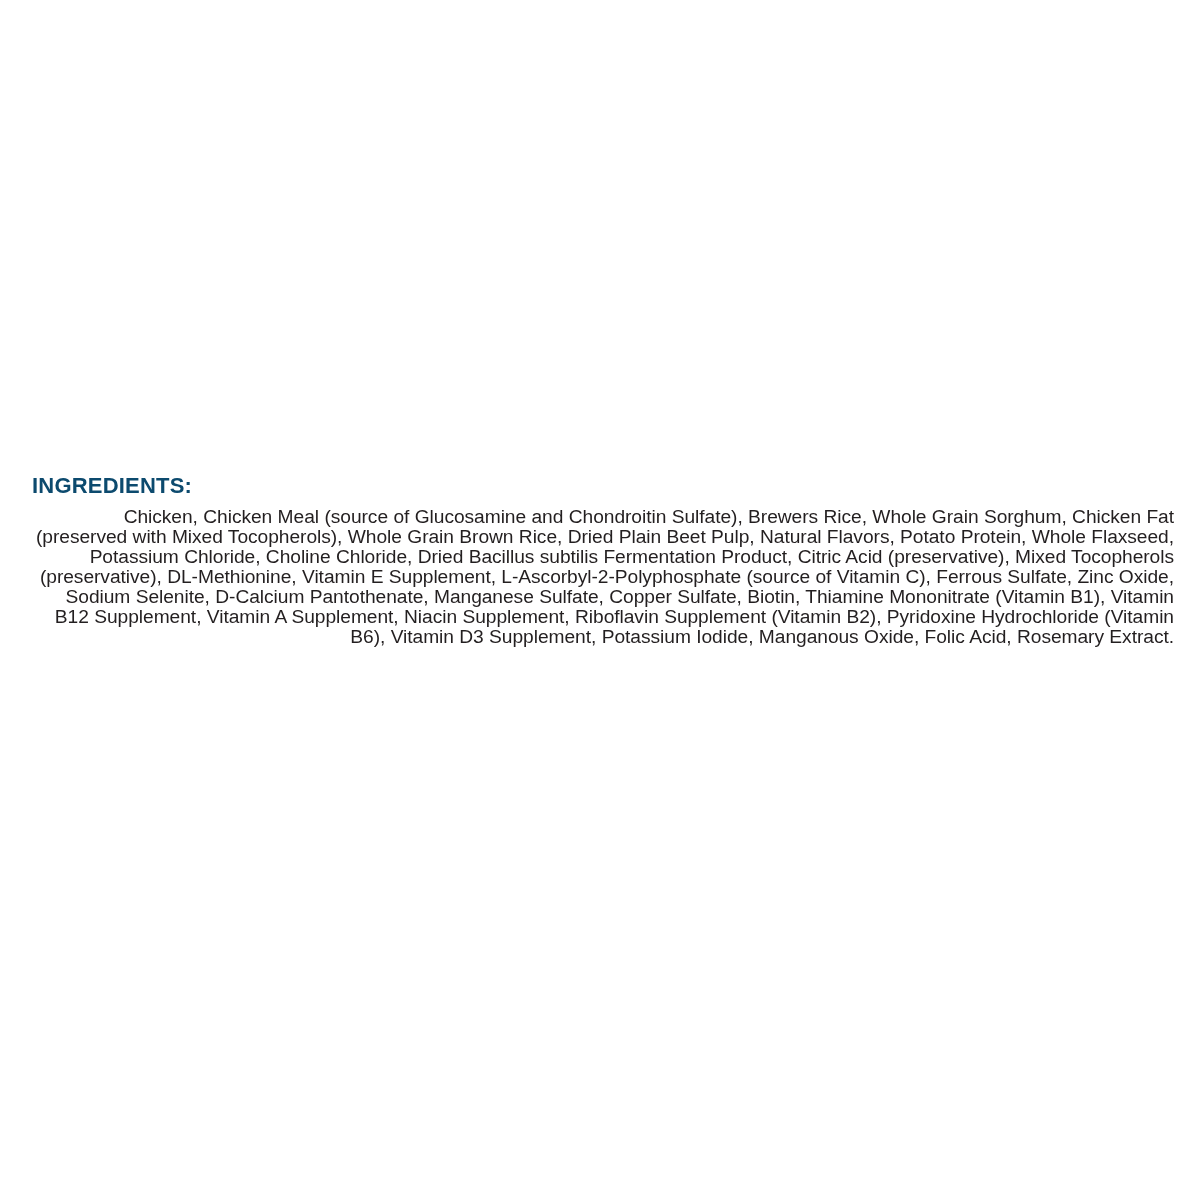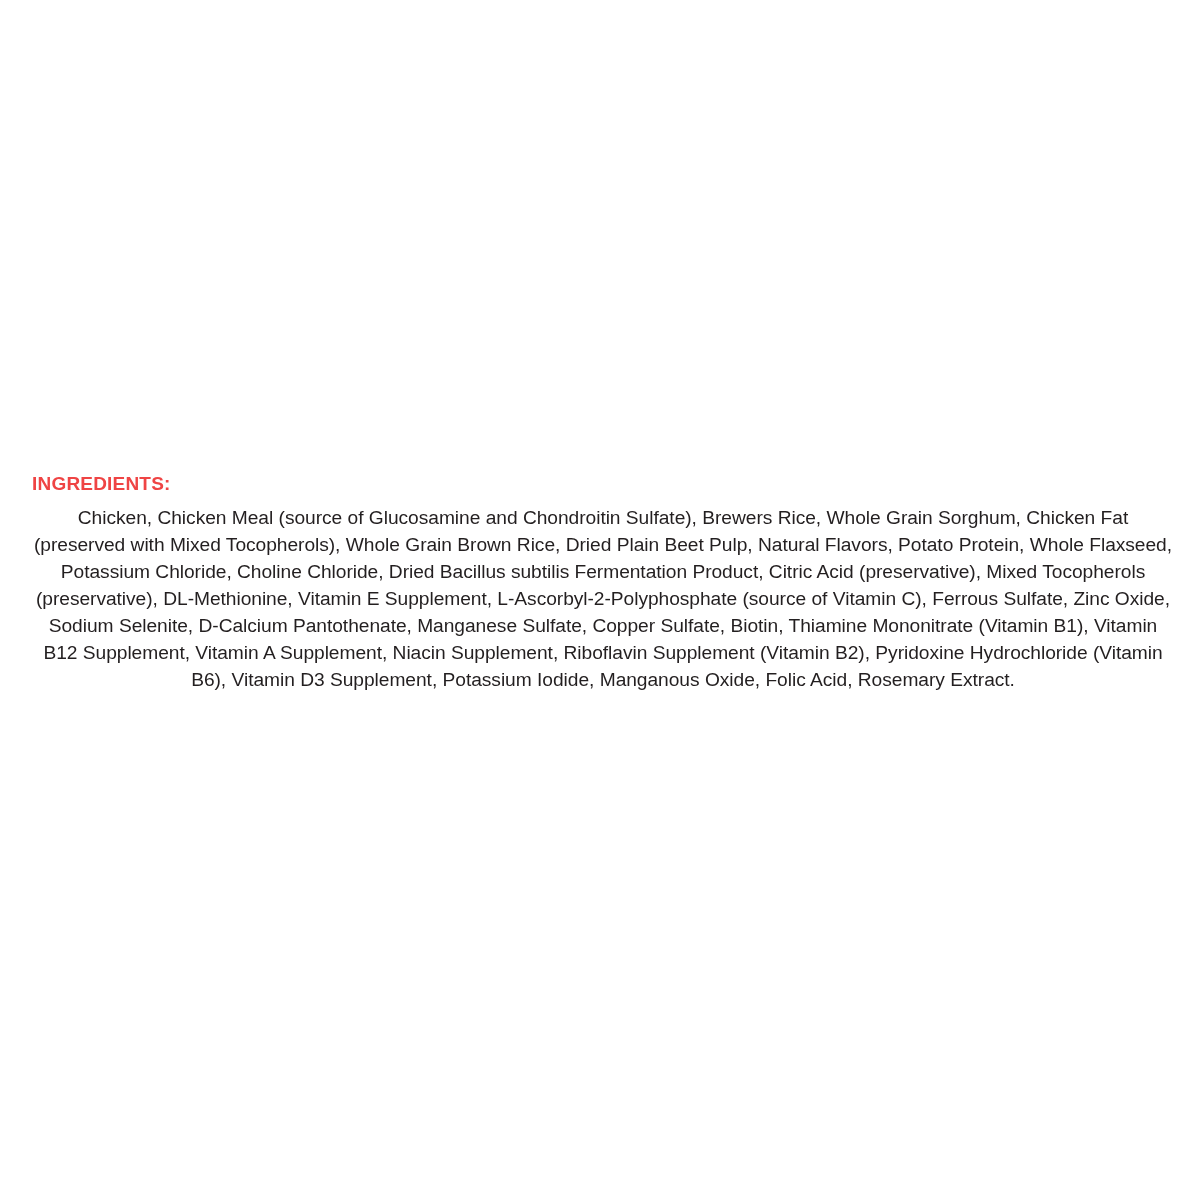--- a/index.html
+++ b/index.html
@@ -20,33 +20,33 @@
     height: 1200px;
     box-sizing: border-box;
   }
   .ingredients-block {
     position: absolute;
     left: 32px;
     top: 474px;
     width: 1142px;
   }
   .ingredients-heading {
-    font-size: 19px;
+    font-size: 22px;
     font-weight: bold;
     letter-spacing: 0.2px;
-    color: #ef4444;
+    color: #0c4a6e;
     margin: 0 0 9px 0;
     line-height: 1.1;
   }
   .ingredients-body {
     font-size: 19.2px;
-    line-height: 27px;
+    line-height: 20px;
     color: #231f20;
     margin: 0;
-    text-align: center;
+    text-align: right;
     letter-spacing: -0.05px;
     word-spacing: 0.1px;
   }
 </style>
 </head>
 <body>
 
 <div class="page">
   <div class="ingredients-block">
     <p class="ingredients-heading">INGREDIENTS:</p>

